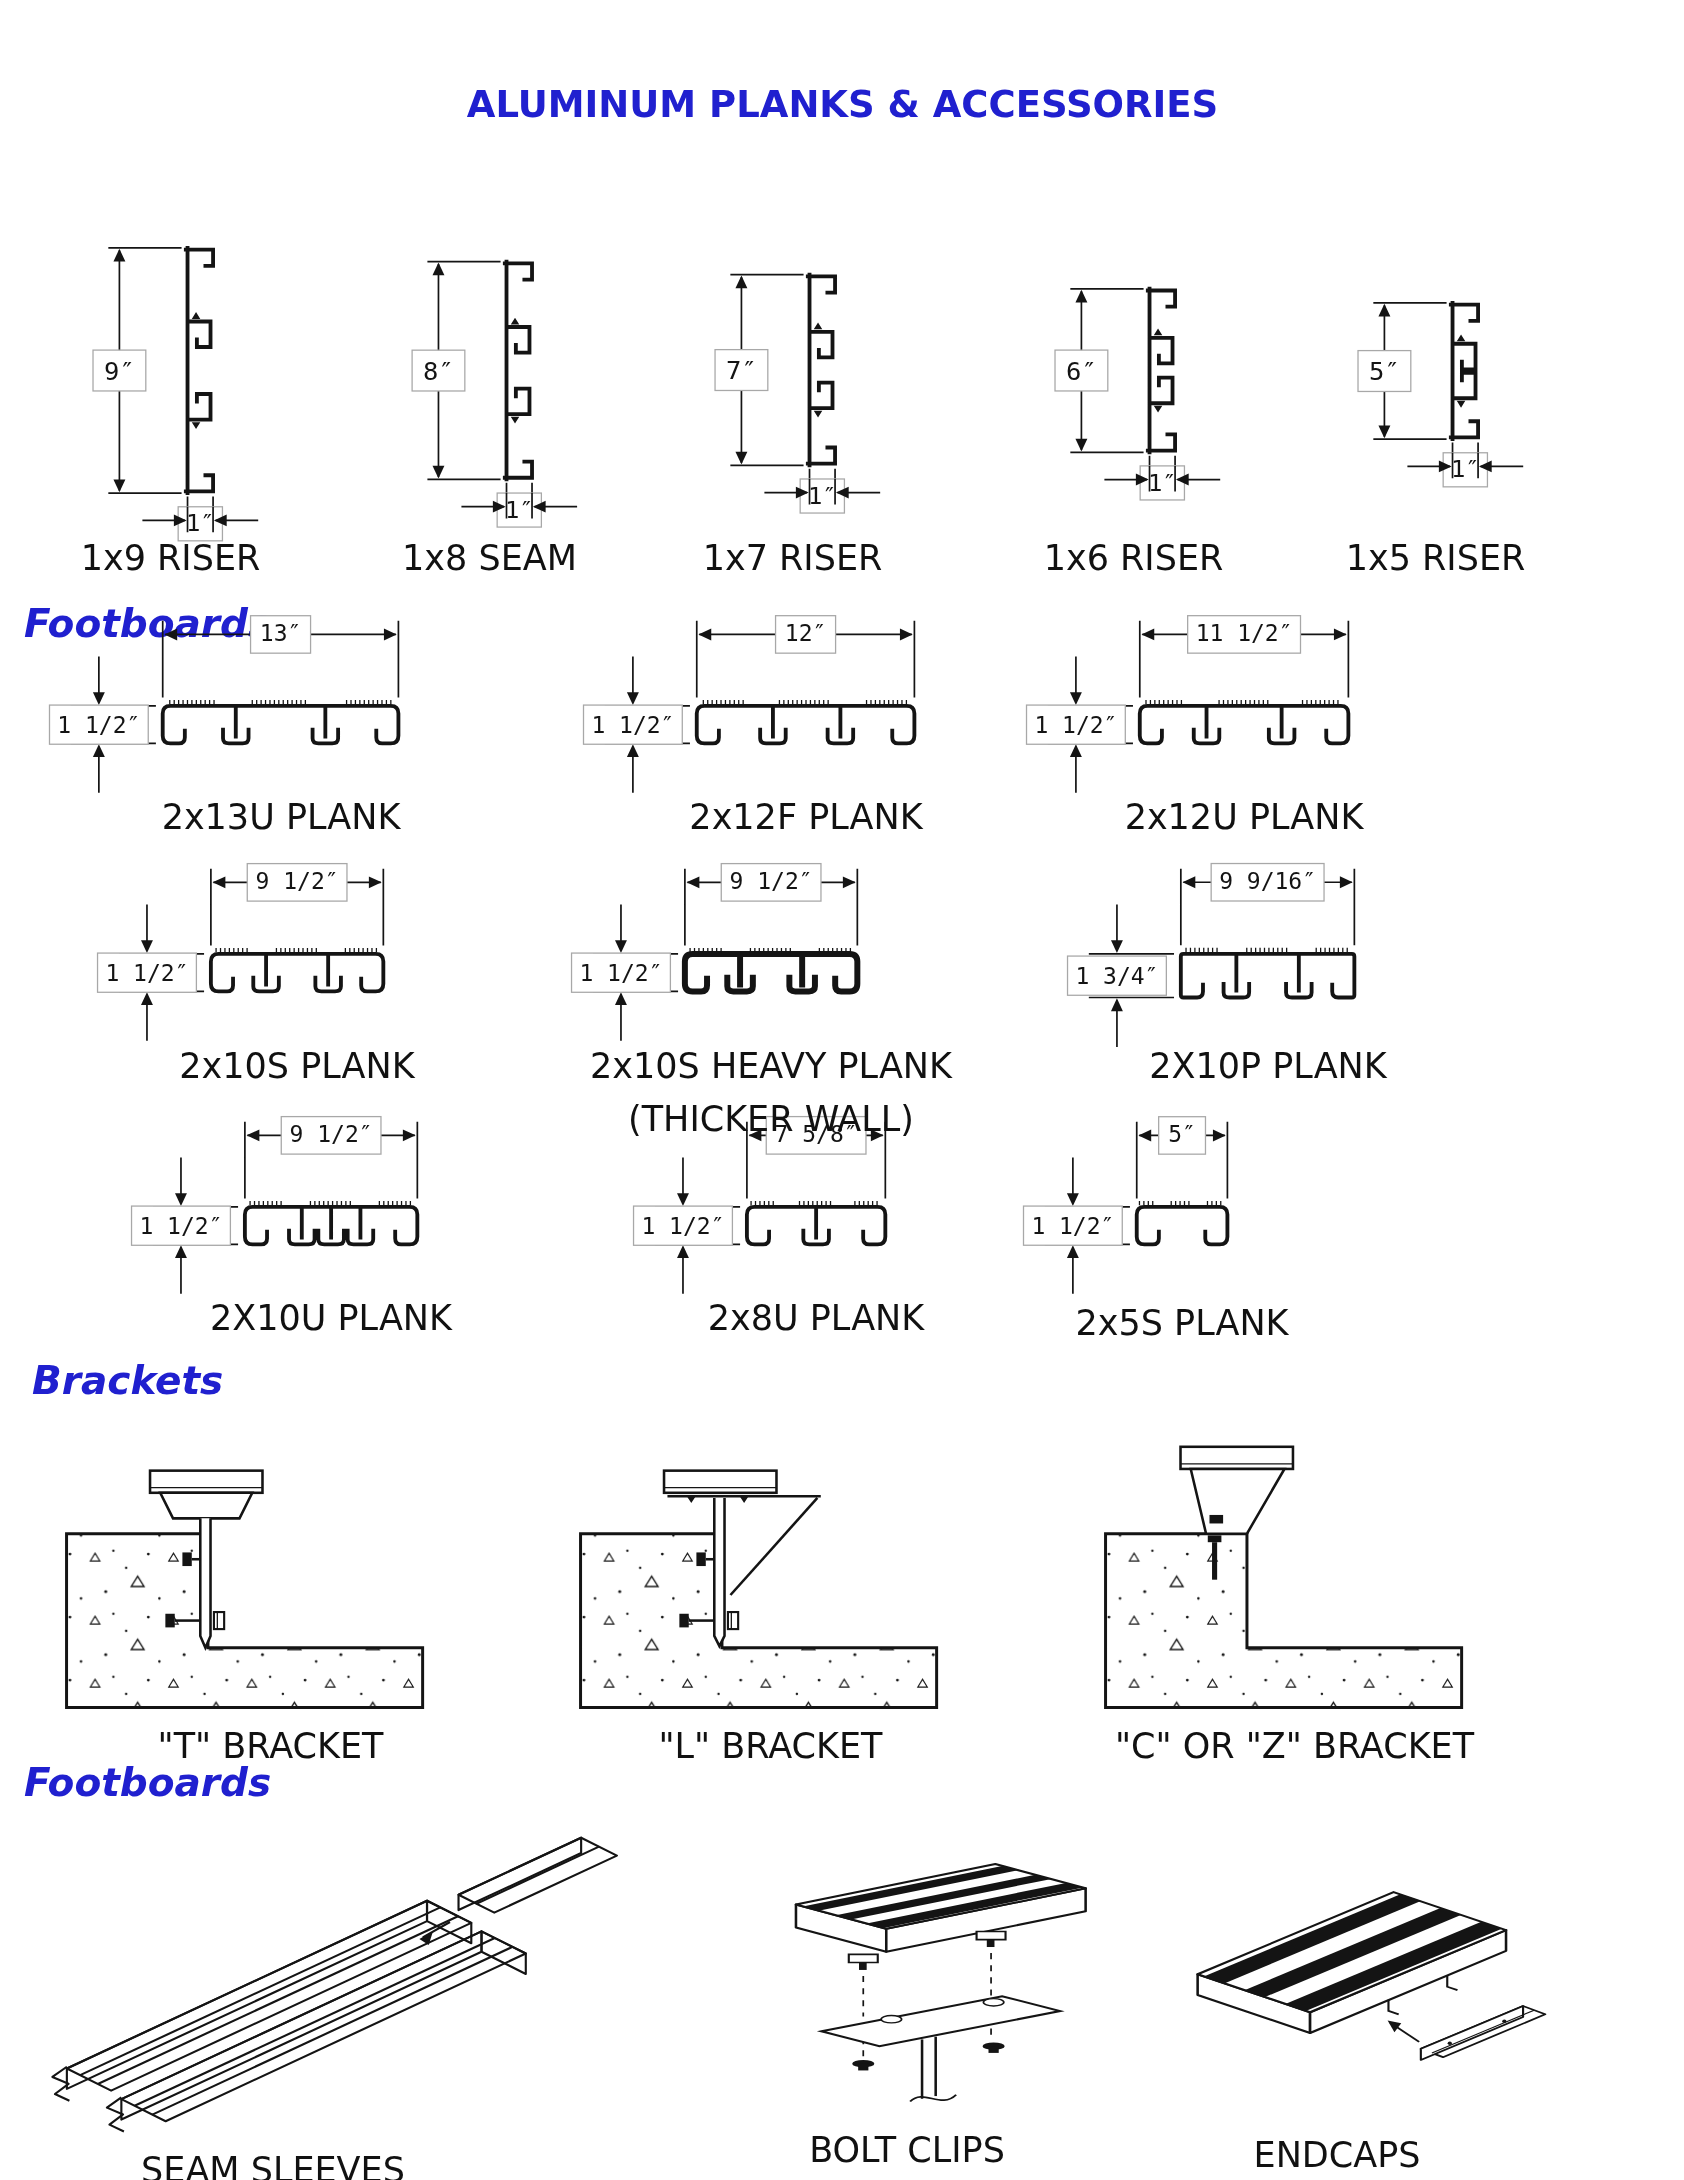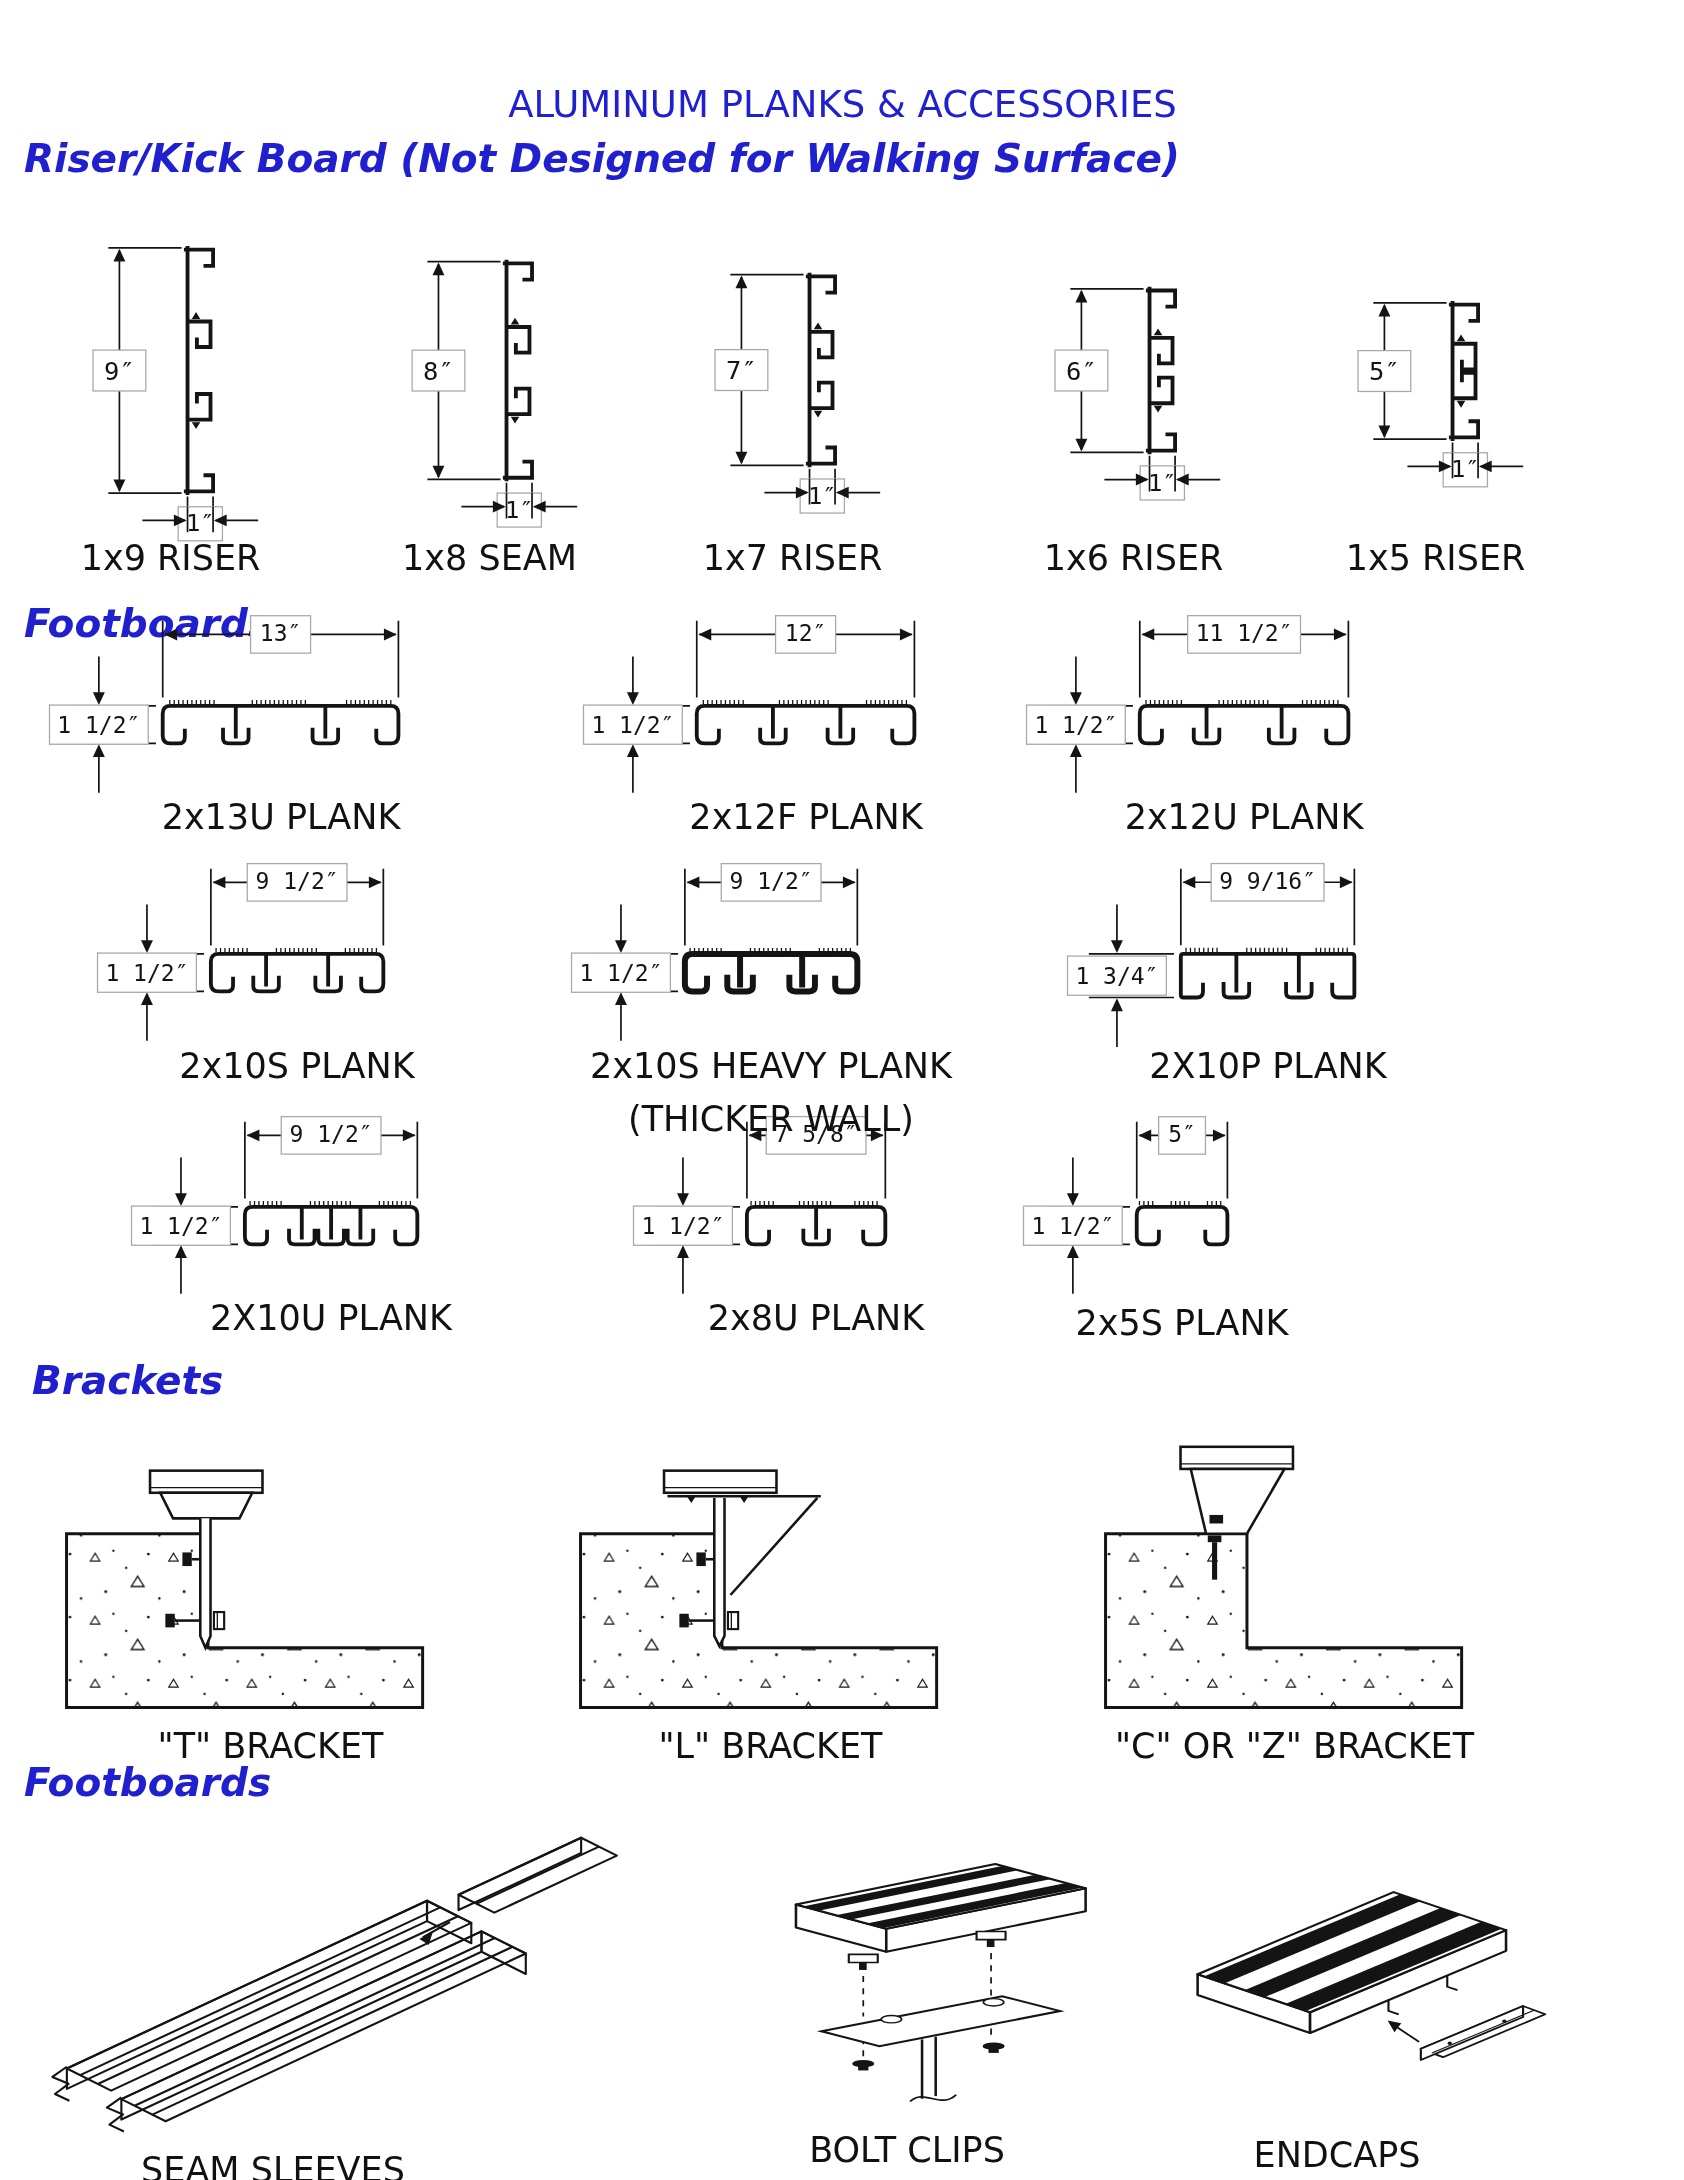--- a/index.html
+++ b/index.html
@@ -1,37 +1,36 @@
 <!DOCTYPE html>
 <html style="--accent: #2020cf; --ink: #141414;font-size:13.6px"><head>
 <meta charset="utf-8">
 <style>
   :root{ --accent:#2020cf; --ink:#141414; }
   html,body{margin:0;padding:0;background:#fff;}
   .page{position:relative;width:1685px;height:2181px;background:#fff;overflow:hidden;
         font-family:"DejaVu Sans","Liberation Sans",sans-serif;color:var(--ink);}
   .title{position:absolute;top:83px;left:0;width:100%;text-align:center;
-         font-size:37px;font-weight:normal;color:var(--accent);}
+         font-size:37px;font-weight:bold;color:var(--accent);}
   .sec{position:absolute;left:24px;font-size:39px;font-weight:bold;font-style:italic;color:var(--accent);}
   #sec-risers{top:136px;}
   #sec-foot{top:601px;}
   #sec-brackets{top:1358px;margin-left:8px;}
   #sec-acc{top:1760px;}
   .cap{position:absolute;text-align:center;font-size:35px;color:#111;white-space:nowrap;}
   .line-drawing{position:absolute;}
   svg text{font-family:"DejaVu Sans Mono","Liberation Mono",monospace;fill:var(--ink);}
 </style>
 </head>
 <body>
 
 <div class="page">
 
   <div class="title">ALUMINUM PLANKS &amp; ACCESSORIES</div>
 
-  <div class="sec" id="sec-risers">Riser/Kick Board (Not Designed for Walking Surface)</div>
   <div class="sec" id="sec-foot">Footboards</div>
   <div class="sec" id="sec-brackets">Brackets</div>
   <div class="sec" id="sec-acc">Footboards</div>
 
   <svg class="line-drawing" id="riser0" viewBox="0 0 330 420" style="width: 281px; height: 358px; left: 30px; top: 229px;">
       <path d="M92,22 H178 M92,310 H178 M185,314 V352 M215,314 V352" stroke="#141414" stroke-width="2" fill="none"></path>
       <line x1="105" y1="25" x2="105" y2="307" stroke="#141414" stroke-width="2"></line>
       <polygon points="105,23 98,38 112,38" fill="#141414"></polygon>
       <polygon points="105,309 98,294 112,294" fill="#141414"></polygon>
       <rect x="74" y="142" width="62" height="48" fill="#fff" stroke="#a8a8a8" stroke-width="1.5"></rect>

